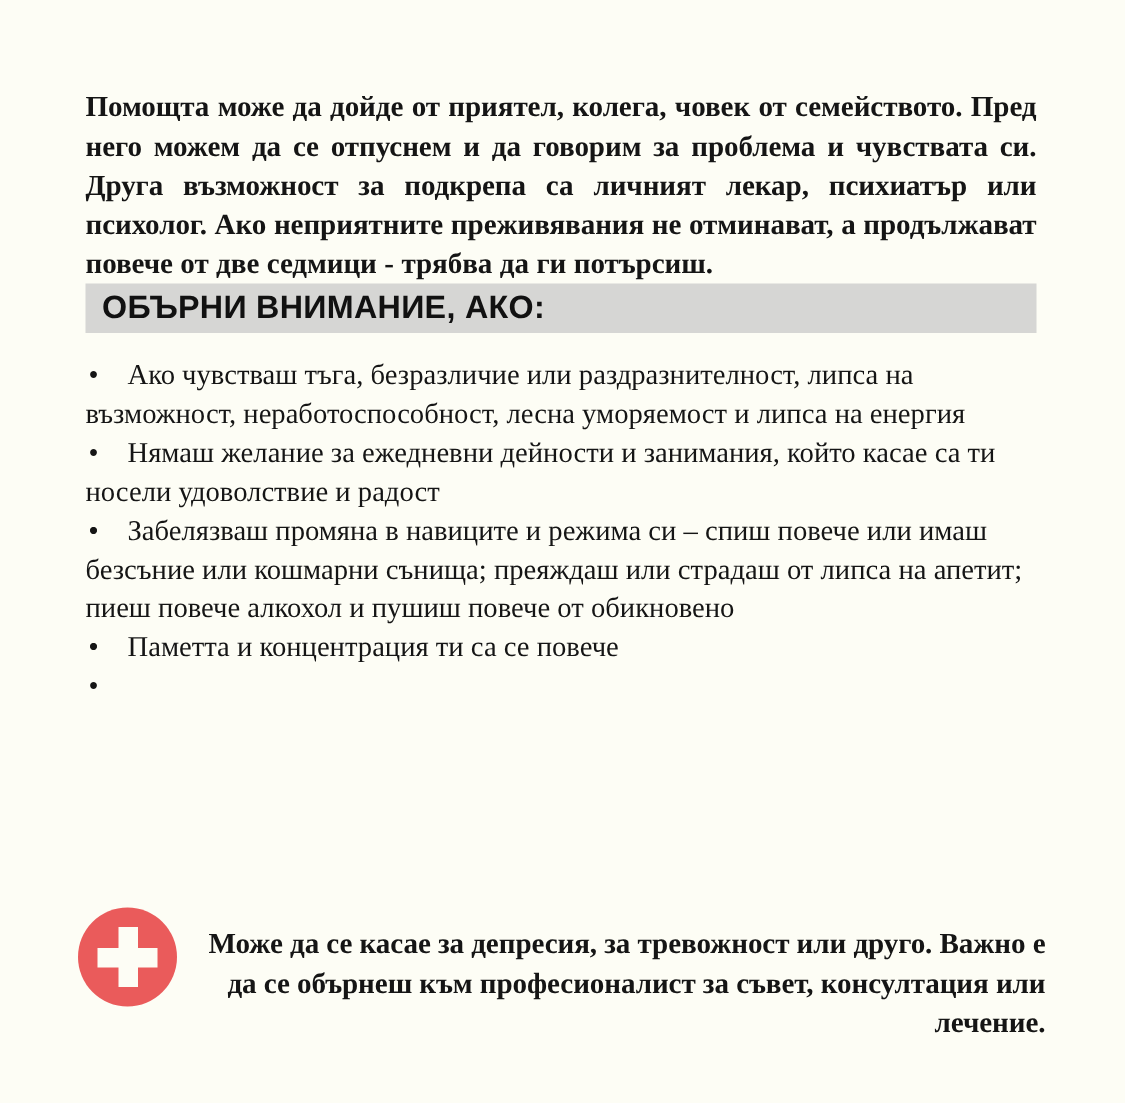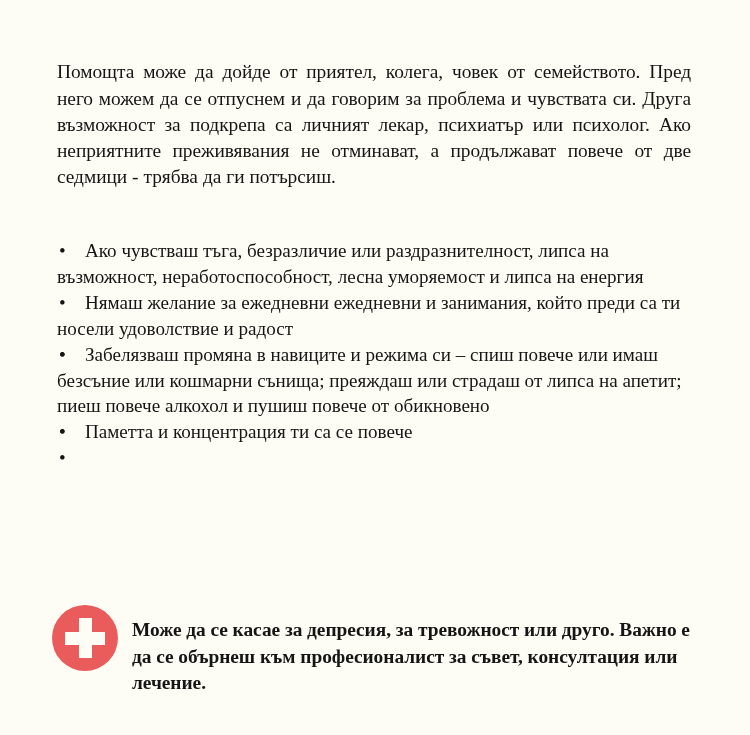--- a/index.html
+++ b/index.html
@@ -25,21 +25,21 @@
   }
 
   
   .intro {
     position: absolute;
     left: 57px;
     top: 40px;
     width: 634px;
     font-size: 19.4px;
     line-height: 26.2px;
-    font-weight: normal;
+    font-weight: bold;
     text-align: justify;
     text-justify: inter-word;
     letter-spacing: -0.05px;
     word-spacing: 0.2px;
   }
 
   
   .section-bar {
     position: absolute;
     left: 57px;
@@ -127,40 +127,43 @@
     top: 13px;
     width: 13px;
     height: 40px;
   }
   .callout-text {
     flex: 1 1 auto;
     margin-left: 14px;
     font-size: 19.4px;
     line-height: 26.4px;
     font-weight: bold;
-    text-align: left;
+    text-align: right;
     letter-spacing: -0.05px;
   }
 </style>
 </head>
 <body>
 
 <div class="page">
 
   <p class="intro">Помощта може да дойде от приятел, колега, човек от семейството. Пред него можем да се отпуснем и да говорим за проблема и чувствата си.  Друга  възможност за подкрепа са личният лекар, психиатър или психолог.  Ако неприятните преживявания не отминават, а продължават повече от две седмици - трябва да ги потърсиш.</p>
 
+  <div class="section-bar">
+    <span class="section-bar-title">ОБЪРНИ ВНИМАНИЕ, АКО:</span>
+  </div>
 
   <ul class="symptom-list">
     <li class="symptom-item">
       <span class="symptom-bullet">•</span>
       <span>Ако чувстваш тъга, безразличие или раздразнителност, липса на възможност, неработоспособност, лесна уморяемост и липса на енергия</span>
     </li>
     <li class="symptom-item">
       <span class="symptom-bullet">•</span>
-      <span>Нямаш желание за ежедневни ежедневни и занимания, който преди са ти носели удоволствие и радост</span>
+      <span>Нямаш желание за ежедневни дейности и занимания, който касае са ти носели удоволствие и радост</span>
     </li>
     <li class="symptom-item">
       <span class="symptom-bullet">•</span>
     </li>
     <li class="symptom-item">
       <span class="symptom-bullet">•</span>
       <span>Забелязваш промяна в навиците и режима си – спиш повече или  имаш безсъние или кошмарни сънища; преяждаш или страдаш от липса на апетит; пиеш повече алкохол и пушиш повече от обикновено</span>
     </li>
     <li class="symptom-item">
       <span class="symptom-bullet">•</span>

